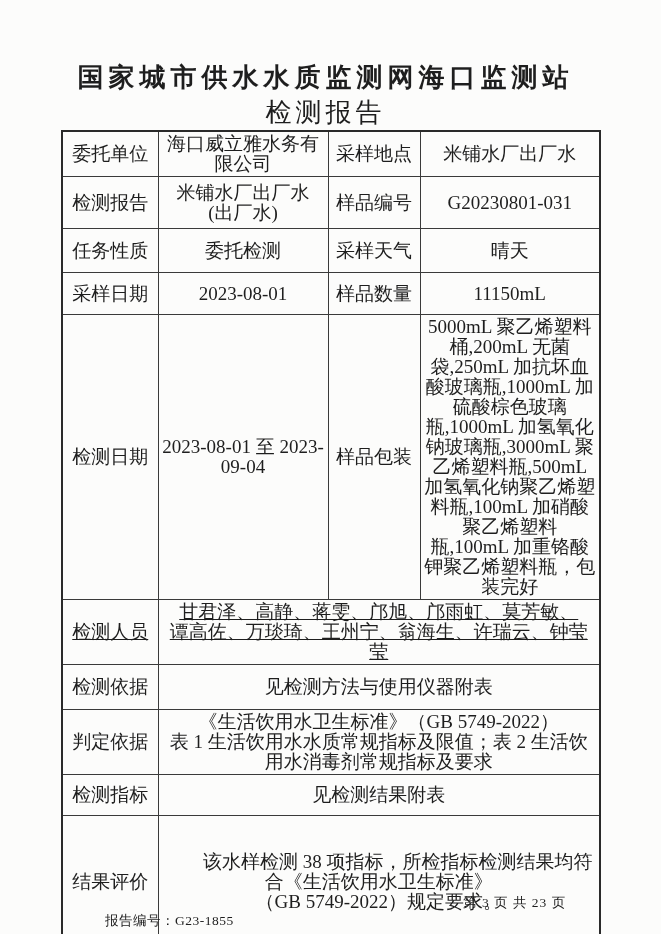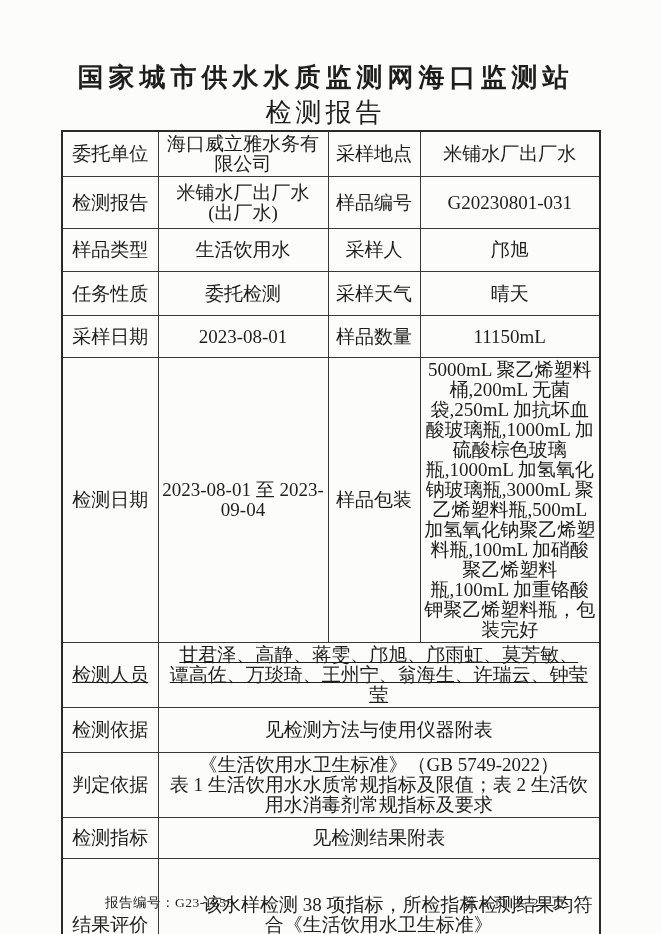--- a/index.html
+++ b/index.html
@@ -63,21 +63,21 @@
     text-align:left;
     padding:6px 12px 6px 14px;
     line-height:30px;
     text-indent:2em;
   }
   
   .footer{
     position:absolute;top:894px;left:0;width:661px;
     font-size:13.5px;
   }
-  .report-no{position:absolute;left:105px;top:0;letter-spacing:0.5px;}
+  .report-no{position:absolute;left:105px;top:18px;letter-spacing:0.5px;}
   .page-info{position:absolute;left:463px;top:0;letter-spacing:1px;}
 </style>
 </head>
 <body>
 
 <div class="page">
 
   <div class="title-block">
     <div class="title-line1">国家城市供水水质监测网海口监测站</div>
     <div class="title-line2">检测报告</div>
@@ -96,26 +96,20 @@
         <td>海口威立雅水务有限公司</td>
         <td>采样地点</td>
         <td>米铺水厂出厂水</td>
       </tr>
       <tr class="r2">
         <td>检测报告</td>
         <td>米铺水厂出厂水
 (出厂水)</td>
         <td>样品编号</td>
         <td>G20230801-031</td>
-      </tr>
-      <tr class="r3">
-        <td>样品类型</td>
-        <td>生活饮用水</td>
-        <td>采样人</td>
-        <td>邝旭</td>
       </tr>
       <tr class="r4">
         <td>任务性质</td>
         <td>委托检测</td>
         <td>采样天气</td>
         <td>晴天</td>
       </tr>
       <tr class="r5">
         <td>采样日期</td>
         <td>2023-08-01</td>

